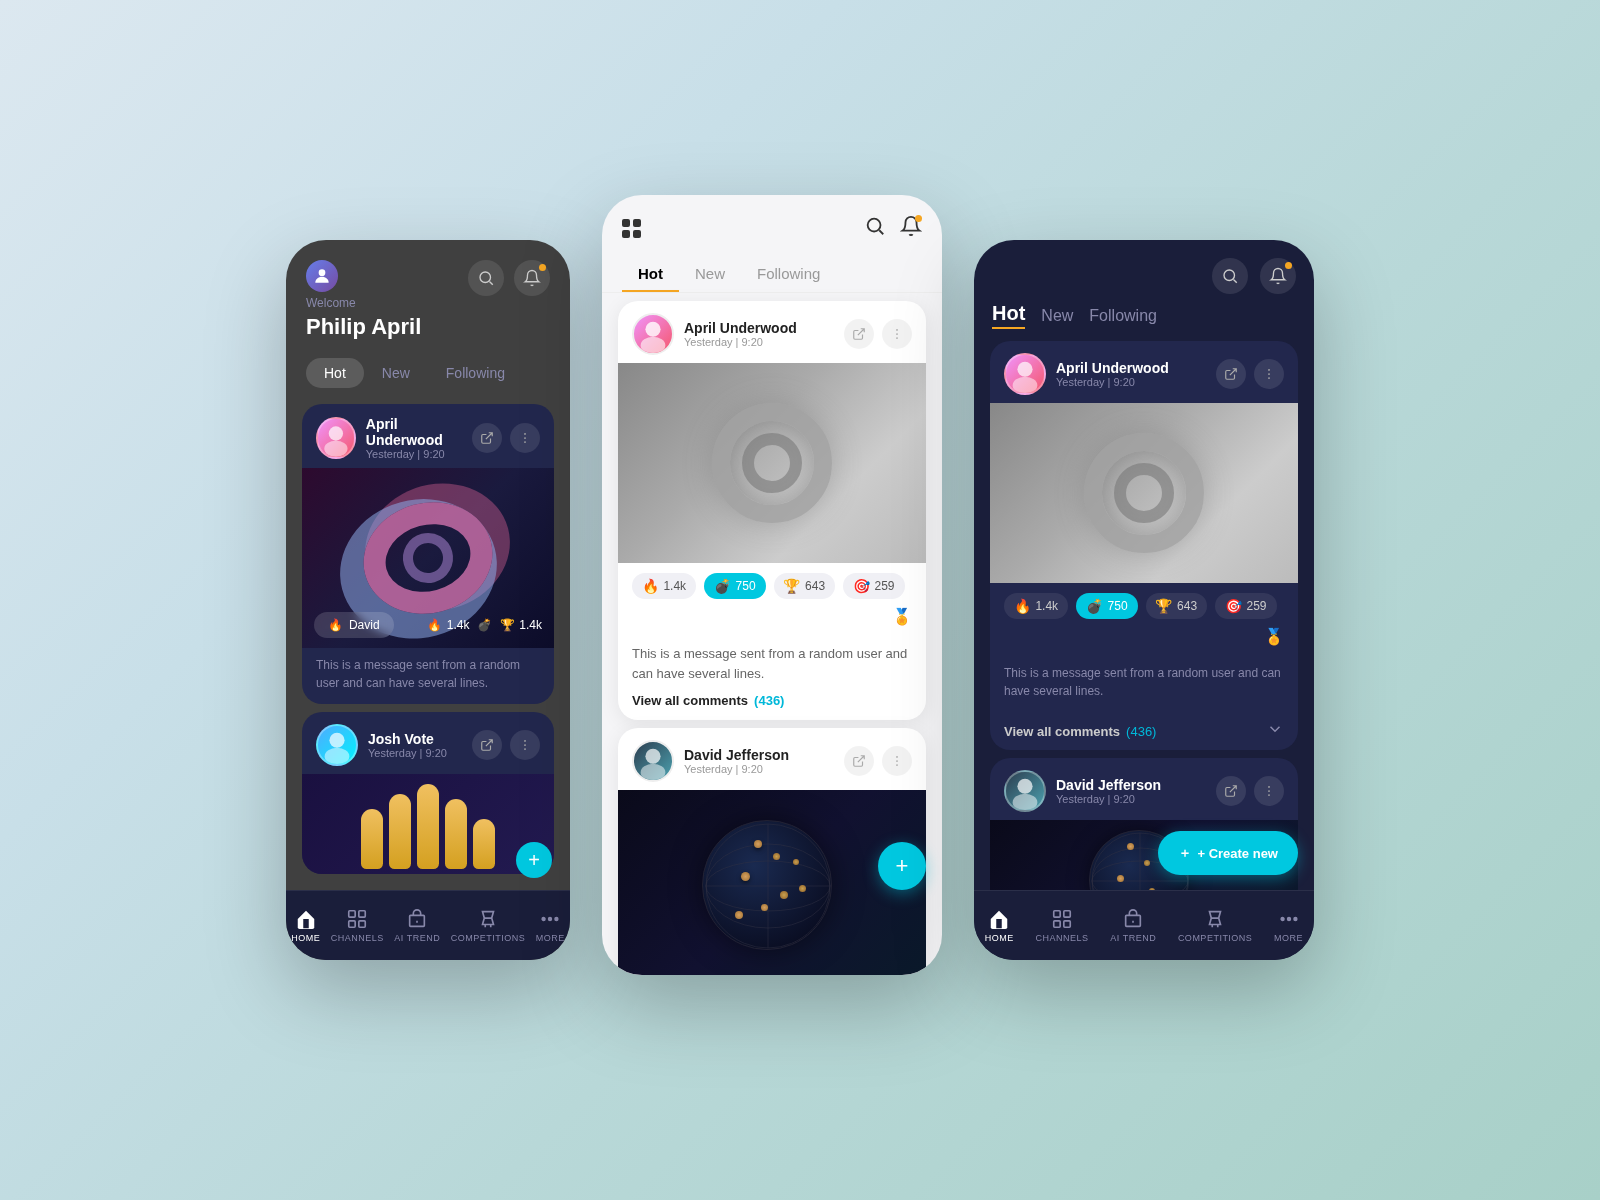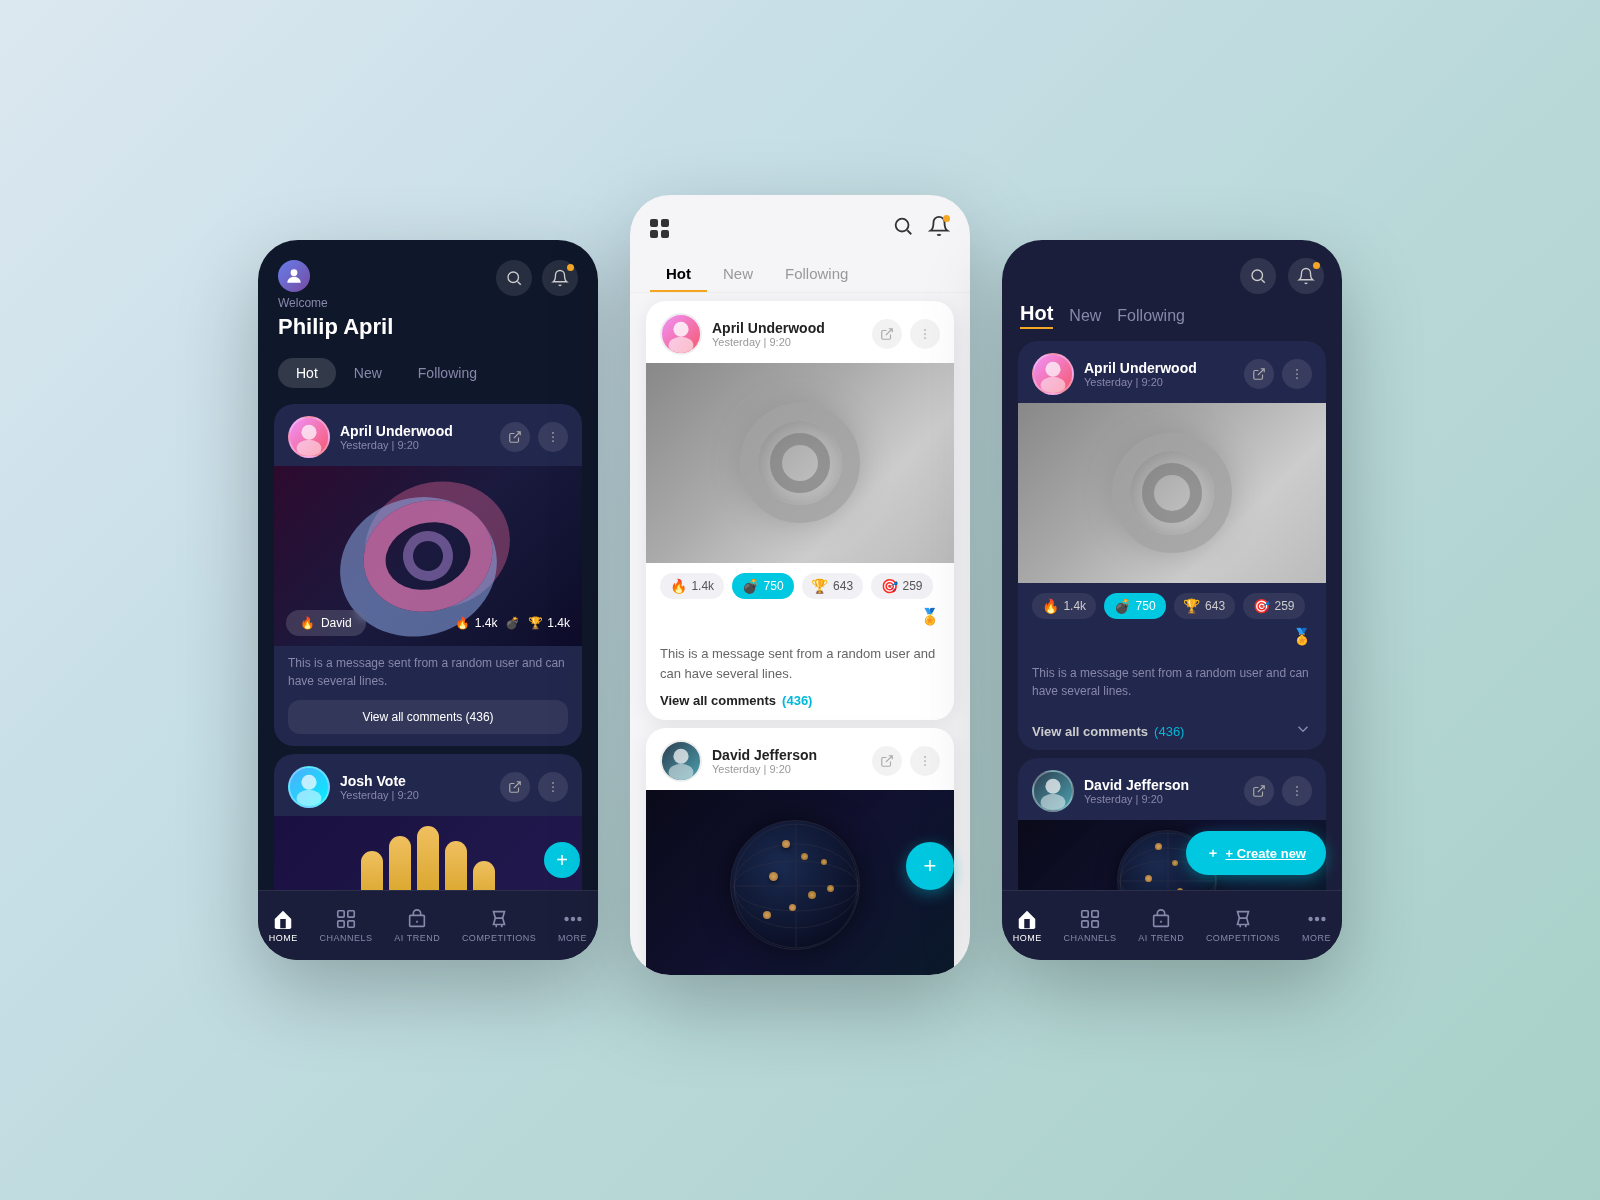--- a/index.html
+++ b/index.html
@@ -19,23 +19,23 @@
     .phone {
       border-radius: 40px;
       overflow: hidden;
       box-shadow: 0 30px 80px rgba(0,0,0,0.25);
       position: relative;
       flex-shrink: 0;
     }
 
     
     .phone-dark {
-      width: 340px;
+      width: 284px;
       height: 720px;
-      background: #0f172a;
+      background: #404040;
     }
 
     
     .phone-light {
       width: 340px;
       height: 780px;
       background: #f5f5f7;
       margin-top: -30px;
     }
 
@@ -540,21 +540,20 @@
             </div>
           <div class="stat-item">
             <span>🏆</span>
             <span>1.4k</span>
           </div>
         </div>
       </div>
     </div>
     <div class="card-body">
       <p class="card-message">This is a message sent from a random user and can have several lines.</p>
-      <div class="view-comments">View all comments (436)</div>
     </div>
   </div>
 
   <div class="card2-dark">
     <div class="card-header">
       <div class="card-user">
         <div class="user-avatar avatar-josh">
           <div class="avatar-img">
             <svg viewBox="0 0 40 40" width="40" height="40">
                 <circle cx="20" cy="15" r="8" fill="rgba(255,255,255,0.7)"></circle>
@@ -946,21 +945,21 @@
             <div style="position:absolute;top:58%;left:60%;width:6px;height:6px;border-radius:50%;background:radial-gradient(circle,#c8a050,#906028);"></div>
             <div style="position:absolute;top:68%;left:42%;width:5px;height:5px;border-radius:50%;background:radial-gradient(circle,#d4a060,#a07030);"></div>
           </div>
         </div>
       </div>
     </div>
   </div>
 
   <div class="fab-create">
     <span>＋</span>
-    <span style="font-size:13px;text-decoration:underline;">+ Create new</span>
+    <span style="font-size:13px;">+ Create new</span>
   </div>
 
   <div class="bottom-nav">
     <div class="nav-item">
       <svg class="nav-icon" viewBox="0 0 24 24" fill="#fff" stroke="none">
           <path d="M3 12L12 3l9 9v9a2 2 0 0 1-2 2H5a2 2 0 0 1-2-2z"></path>
           <polyline points="9 22 9 12 15 12 15 22" fill="#1a1e3a"></polyline>
         </svg>
       <span class="nav-label-active">HOME</span>
     </div>

